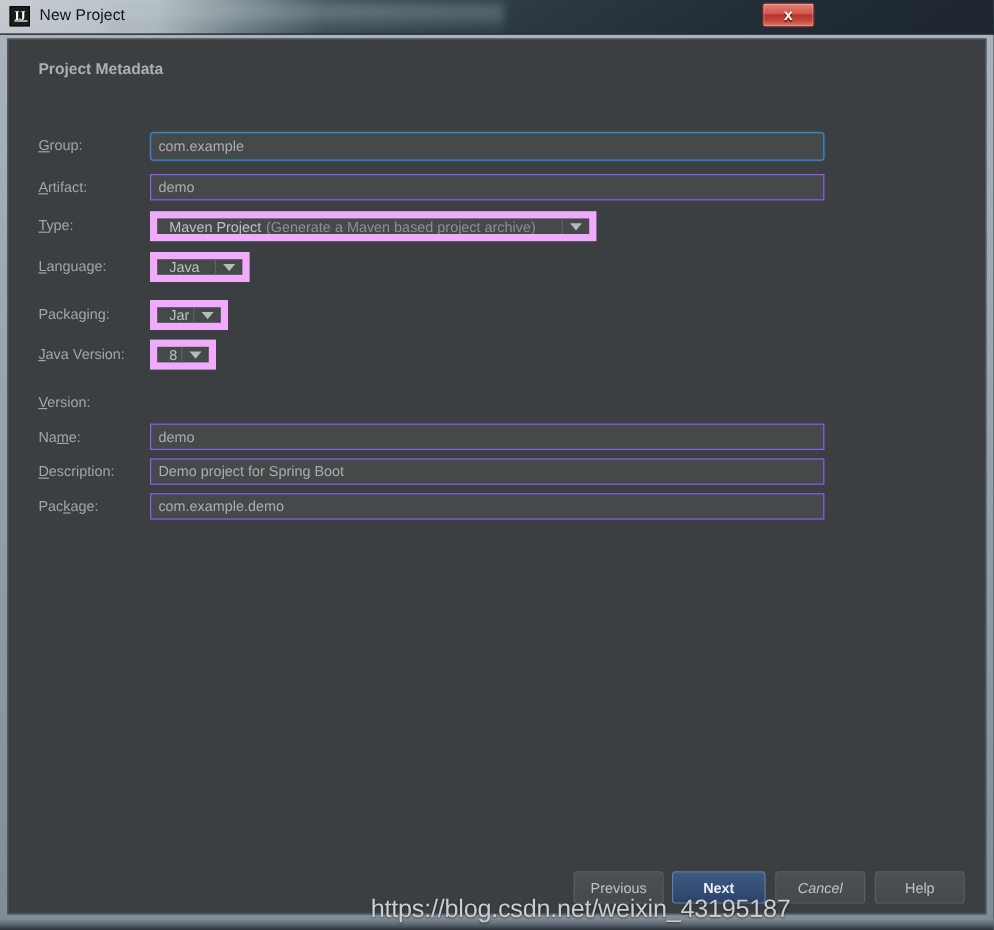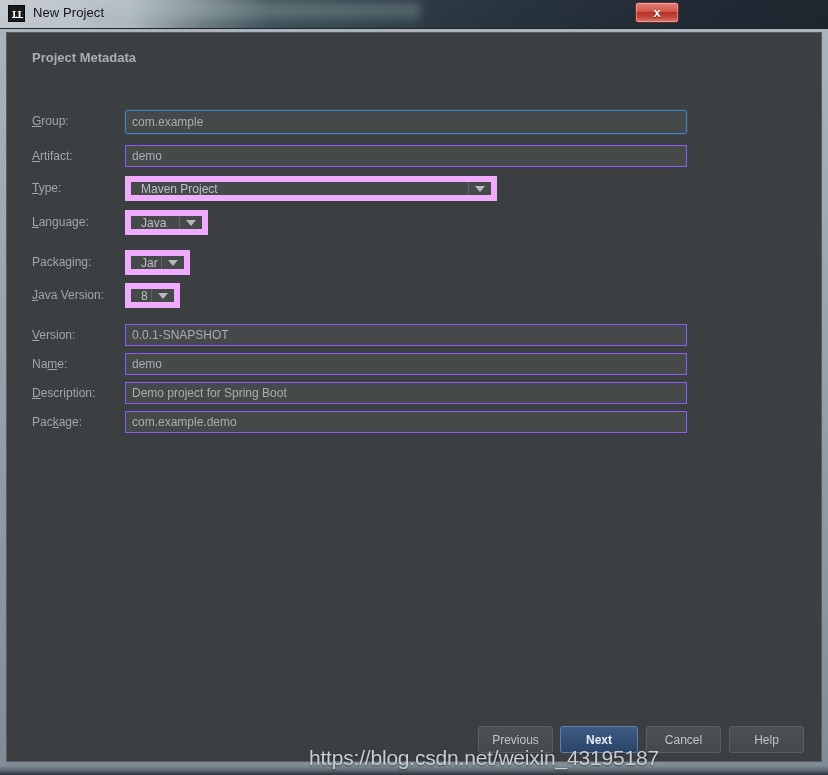--- a/index.html
+++ b/index.html
@@ -326,20 +326,21 @@
       <div class="row" style="top:112px;">
         <div class="lbl"><u>A</u><span>rtifact:</span></div>
         <div class="field" style="top:0; width:562px;">demo</div>
       </div>
 
       <div class="row" style="top:143px; height:25px;">
         <div class="lbl" style="line-height:25px;"><u>T</u><span>ype:</span></div>
         <div class="combo" style="width:372px;">
           <div class="combo-text">
             <span>Maven Project</span>
+            <span class="dim">(Generate a Maven based project archive)</span>
           </div>
           <div class="arrow-box">
             <span class="caret"></span>
           </div>
         </div>
       </div>
 
       <div class="row" style="top:217px; height:25px;">
         <div class="lbl" style="line-height:25px;">Packaging:</div>
         <div class="combo" style="width:65px;">
@@ -365,21 +366,20 @@
         <div class="combo" style="width:55px;">
           <div class="combo-text">8</div>
           <div class="arrow-box">
             <span class="caret"></span>
           </div>
         </div>
       </div>
 
       <div class="row" style="top:291px;border-radius:10px;">
         <div class="lbl"><u>V</u><span>ersion:</span></div>
-        <div class="field" style="top:0; width:562px;">0.0.1-SNAPSHOT</div>
       </div>
 
       <div class="row" style="top:320px;">
         <div class="lbl"><span>Na</span><u>m</u><span>e:</span></div>
         <div class="field" style="top:0; width:562px;">demo</div>
       </div>
 
       <div class="row" style="top:349px;padding-left:44px;">
         <div class="lbl"><u>D</u><span>escription:</span></div>
         <div class="field" style="top:0; width:562px;">Demo project for Spring Boot</div>
@@ -389,21 +389,21 @@
         <div class="lbl"><span>Pac</span><u>k</u><span>age:</span></div>
         <div class="field" style="top:0; width:562px;">com.example.demo</div>
       </div>
 
     </div>
   </div>
 
   <div class="buttonbar">
     <div class="btn" style="left:478px; width:75px;">Previous</div>
     <div class="btn primary" style="left:560px; width:78px;">Next</div>
-    <div class="btn" style="left:646px; width:75px;">Cancel</div>
+    <div class="btn" style="left:646px; width:75px;font-style:italic;">Cancel</div>
     <div class="btn" style="left:729px; width:75px;">Help</div>
   </div>
 
   <div class="frame-bottom-glow"></div>
 
   <div class="watermark">https://blog.csdn.net/weixin_43195187</div>
 
 </div>
 
 </body></html>

